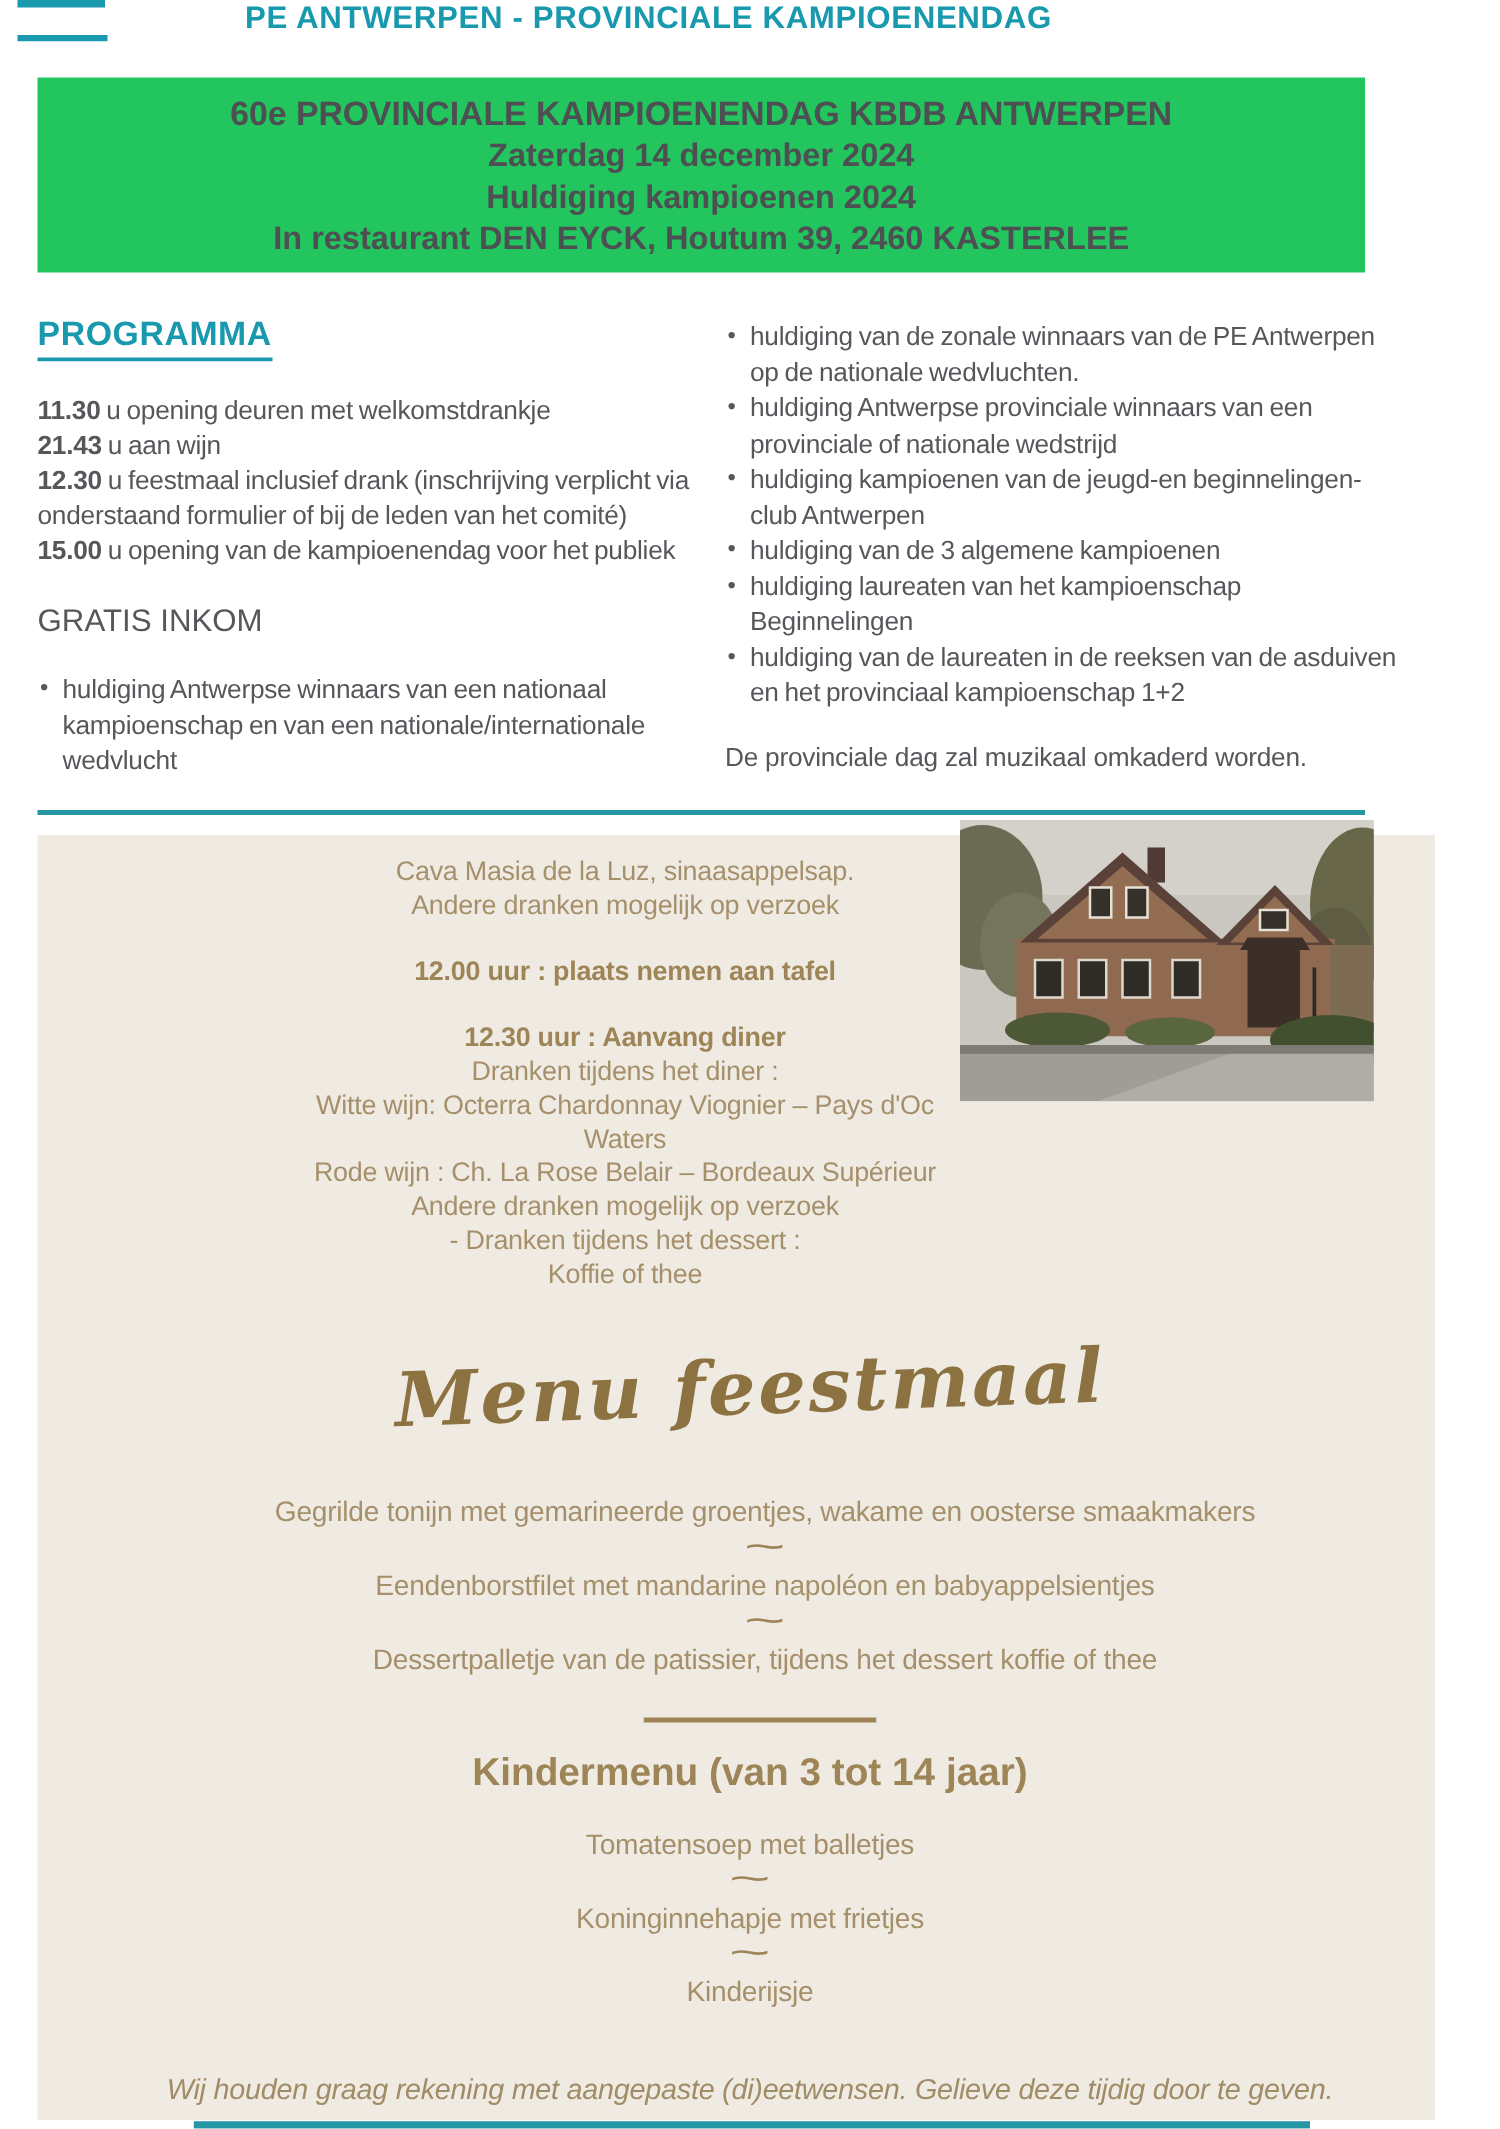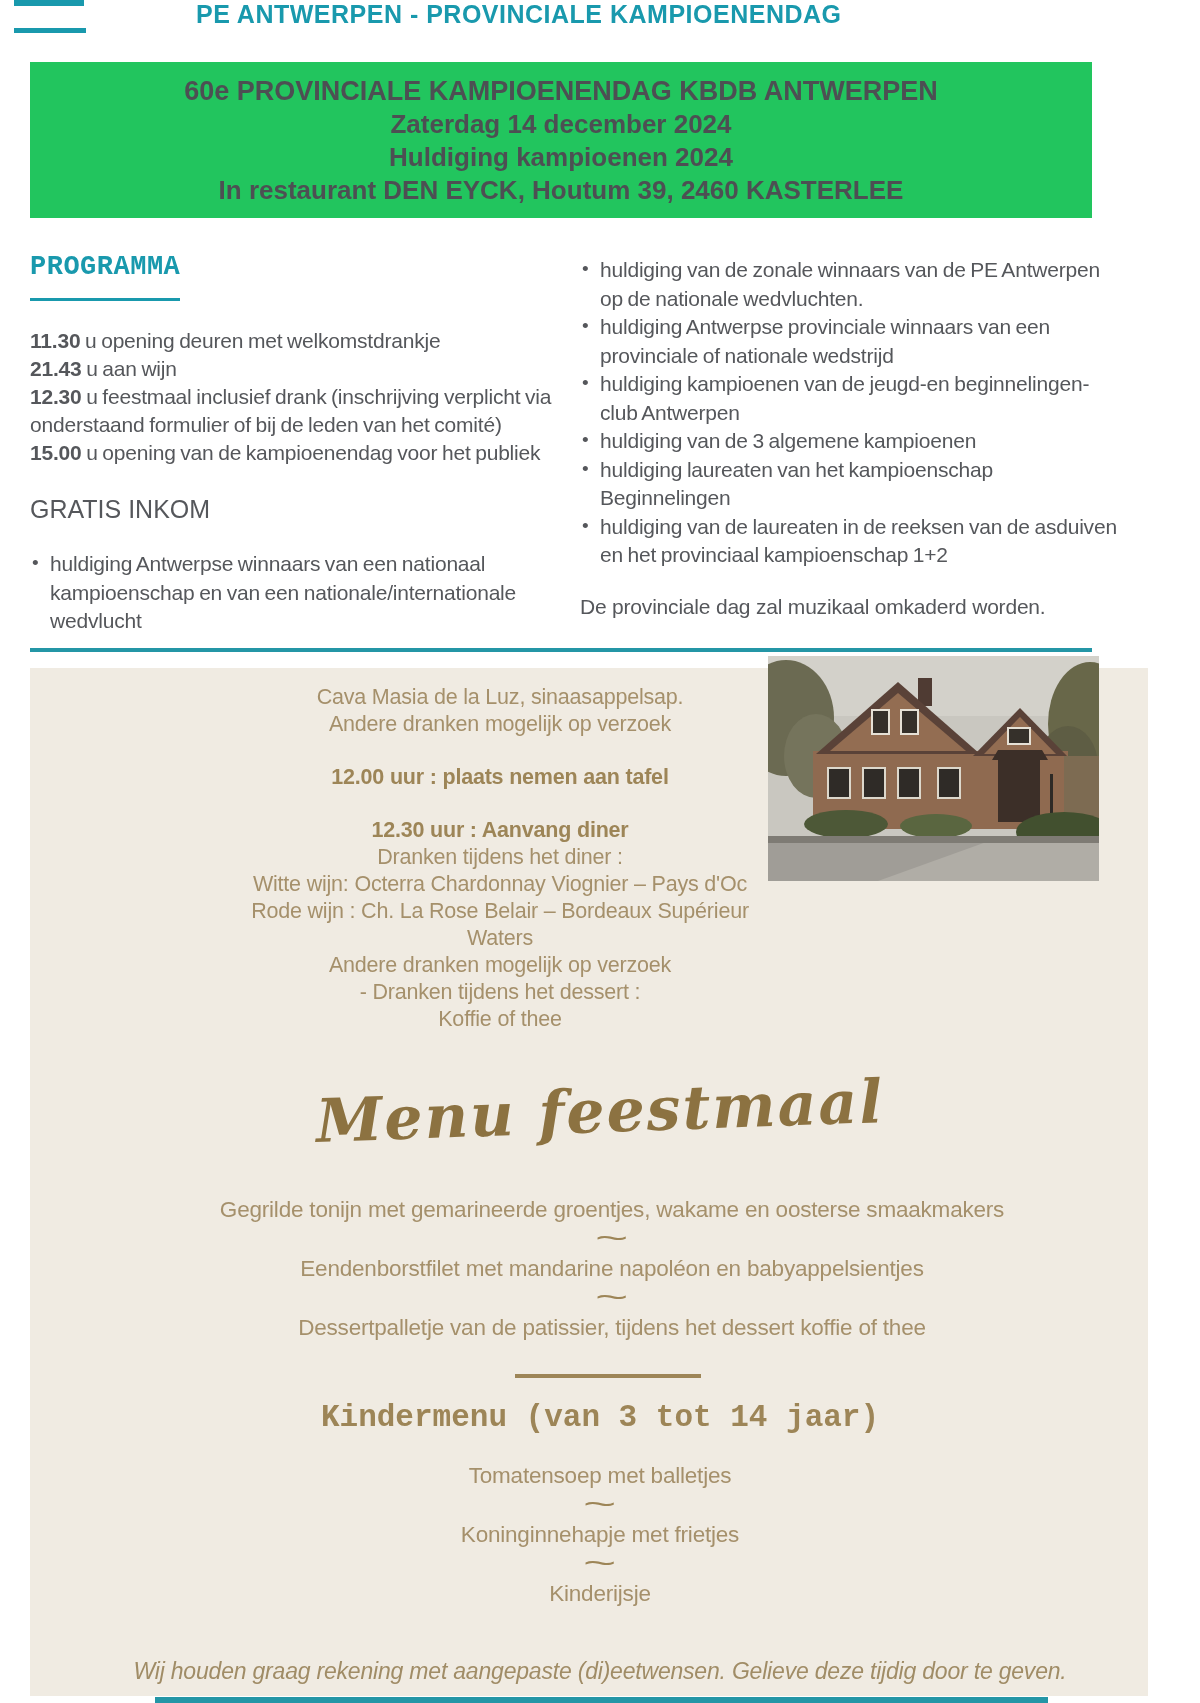--- a/index.html
+++ b/index.html
@@ -17,22 +17,22 @@
              background:#22c55e;text-align:center;color:#4d4f53;font-weight:bold;
              padding-top:13px;box-sizing:border-box;}
   .event-box .l1{font-size:27px;line-height:33px;}
   .event-box .ln{font-size:26px;line-height:33px;}
 
   
   .columns{position:absolute;left:30px;top:240px;width:1095px;display:flex;}
   .col-left{width:530px;}
   .col-right{width:545px;margin-left:20px;padding-top:16px;box-sizing:border-box;}
   .prog-head{display:inline-block;font-size:27px;font-weight:bold;color:#1999ad;
-             border-bottom:3px solid #1999ad;padding-bottom:16px;margin:12px 0 26px 0;
-             letter-spacing:.5px;font-family:Liberation Mono, monospace;}
+             border-bottom:3px solid #1999ad;padding-bottom:3px;margin:12px 0 26px 0;
+             letter-spacing:.5px;}
   .body-txt{font-size:21px;line-height:28px;letter-spacing:-.2px;word-spacing:-1px;}
   .sline .t{font-weight:bold;}
   .gratis{margin-top:28px;font-size:25px;}
   ul.blist{list-style:none;margin:26px 0 0 0;padding:0;}
   .col-right ul.blist{margin:0;}
   ul.blist li{position:relative;padding-left:20px;font-size:21px;line-height:28.5px;
               letter-spacing:-.2px;word-spacing:-1px;margin:0;}
   ul.blist li::before{content:"\2022";position:absolute;left:2px;top:-1px;font-size:19px;}
   .closing{margin-top:25px;font-size:21px;letter-spacing:-.2px;}
 
@@ -54,21 +54,21 @@
                 font-size:60px;color:#8c7241;transform:rotate(-2deg);letter-spacing:2px;}
 
   .menu-block{position:absolute;left:42px;top:1196px;width:1140px;text-align:center;}
   .m-item{font-size:22.5px;line-height:27px;color:#a5906b;letter-spacing:-.2px;}
   .tilde{height:32px;font-size:30px;color:#9d8557;line-height:30px;}
   .tilde span{display:inline-block;transform:scaleX(1.9);}
 
   .short-div{position:absolute;left:515px;top:1374px;width:186px;height:4px;background:#9d8557;}
 
   .kids-head{position:absolute;left:30px;top:1400px;width:1140px;text-align:center;
-             font-size:31px;font-weight:bold;color:#9d8557;font-family:Liberation Mono, monospace;}
+             font-size:31px;font-weight:bold;color:#9d8557;}
   .kids-block{position:absolute;left:30px;top:1462px;width:1140px;text-align:center;}
 
   .note{position:absolute;left:30px;top:1658px;width:1140px;text-align:center;
         font-size:23px;font-style:italic;color:#a08c66;letter-spacing:-.2px;}
 
   .bottom-bar{position:absolute;left:155px;top:1697px;width:893px;height:6px;background:#2496a6;}
 </style>
 </head>
 <body>
 
@@ -118,22 +118,22 @@
 
   <div class="sched-block">
     <div class="rl">Cava Masia de la Luz,  sinaasappelsap.</div>
     <div class="rl">Andere dranken mogelijk op verzoek</div>
     <div class="gap"></div>
     <div class="rl hd">12.00 uur : plaats nemen aan tafel</div>
     <div class="gap"></div>
     <div class="rl hd">12.30 uur : Aanvang diner</div>
     <div class="rl">Dranken tijdens het diner :</div>
     <div class="rl">Witte wijn: Octerra Chardonnay Viognier – Pays d'Oc</div>
+    <div class="rl">Waters</div>
     <div class="rl">Rode wijn : Ch. La Rose Belair – Bordeaux Supérieur</div>
-    <div class="rl">Waters</div>
     <div class="rl">Andere dranken mogelijk op verzoek</div>
     <div class="rl">- Dranken tijdens het dessert  :</div>
     <div class="rl">Koffie of thee</div>
   </div>
 
   <svg class="photo" viewBox="0 0 331 225" preserveAspectRatio="none">
     <rect width="331" height="225" fill="#c9c7c0"></rect>
     <rect width="331" height="60" fill="#d3d1ca"></rect>
     <ellipse cx="18" cy="62" rx="48" ry="58" fill="#6b6a52"></ellipse>
     <ellipse cx="48" cy="100" rx="32" ry="42" fill="#75745c"></ellipse>

